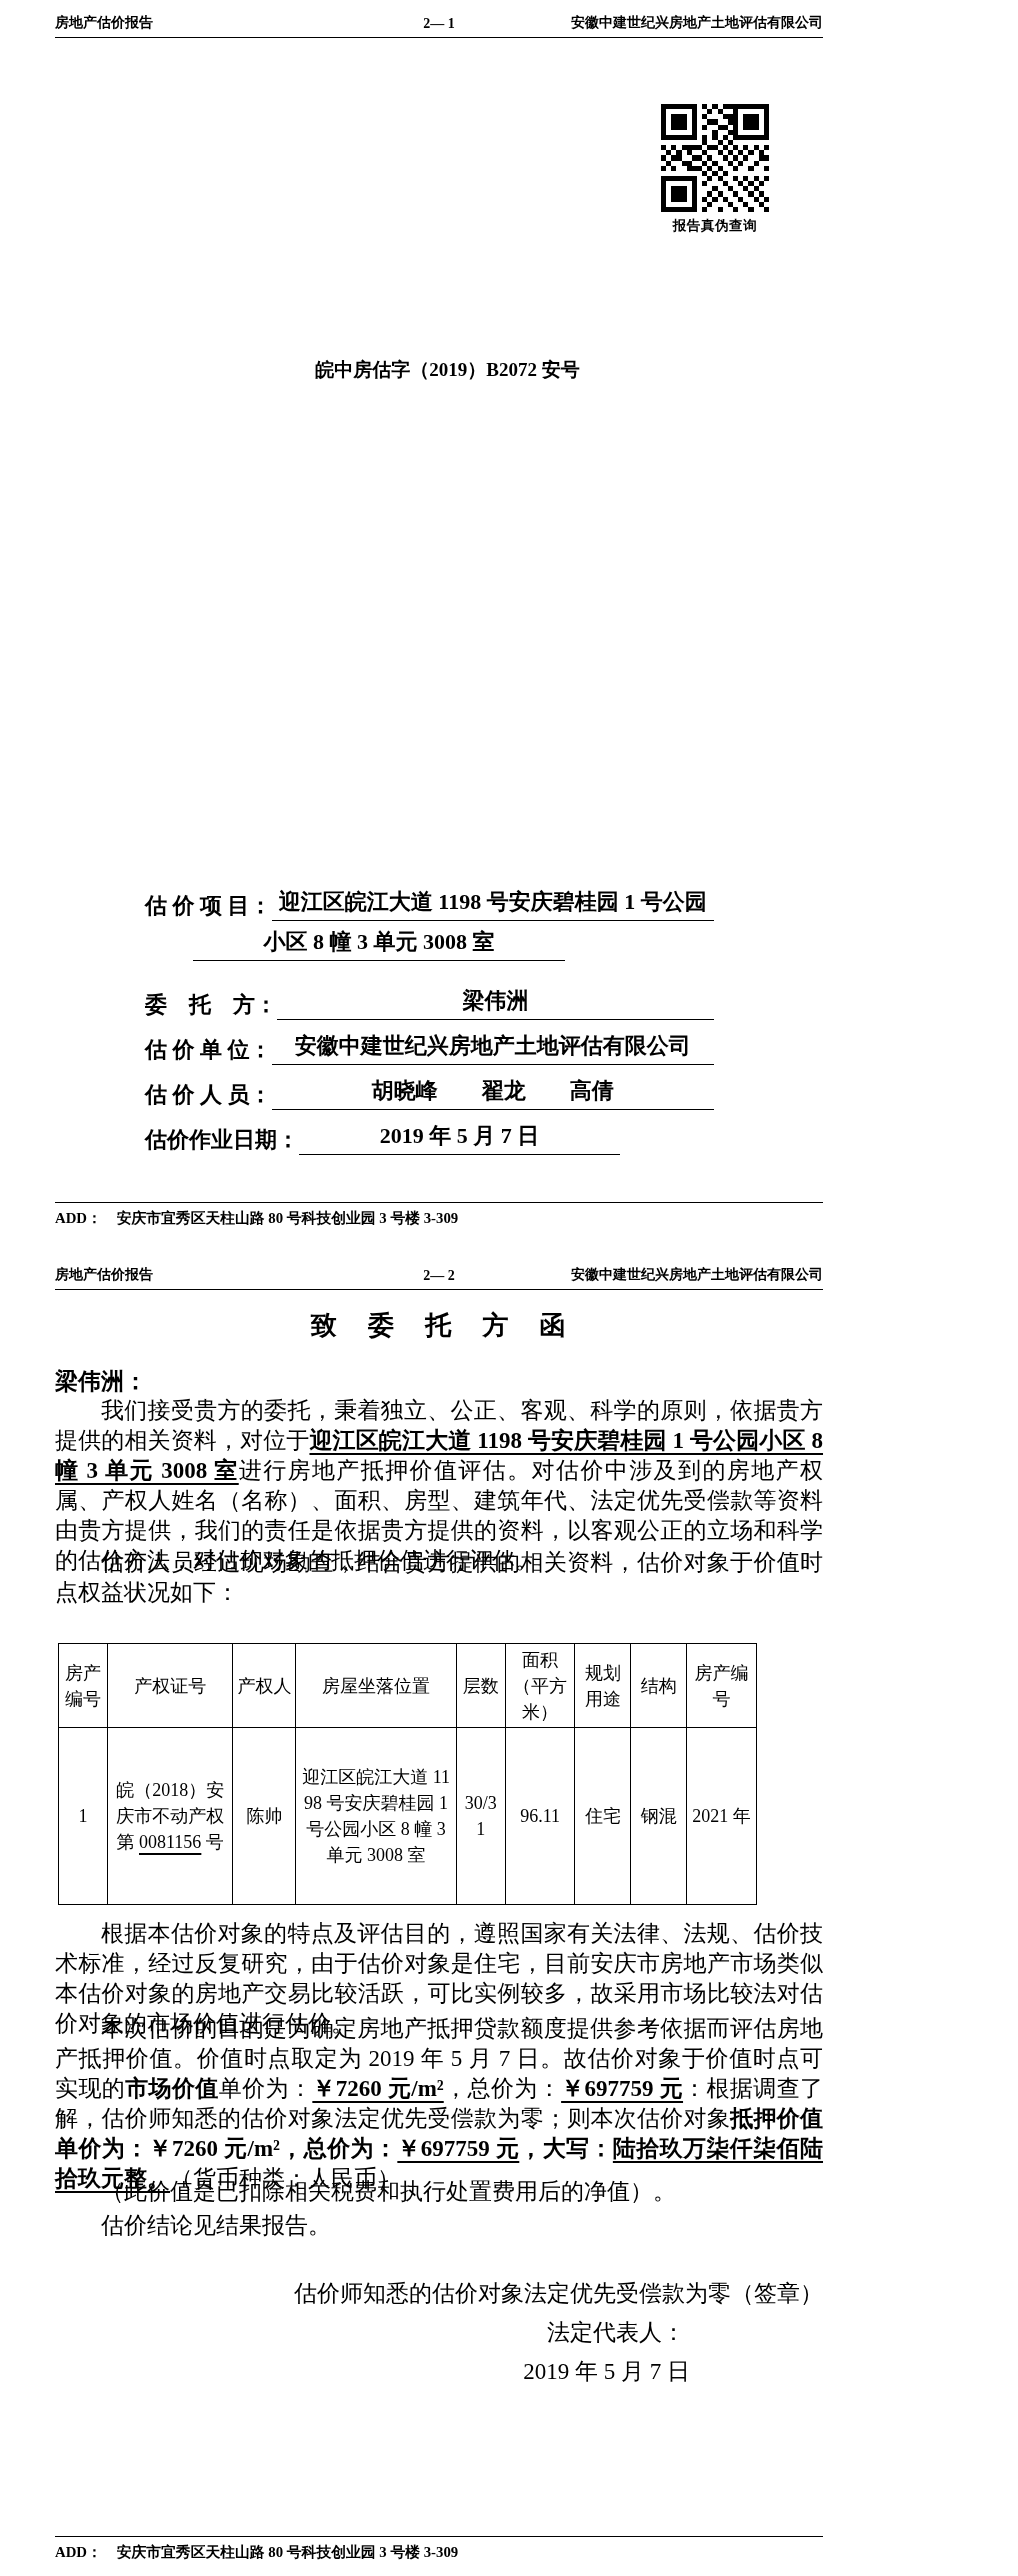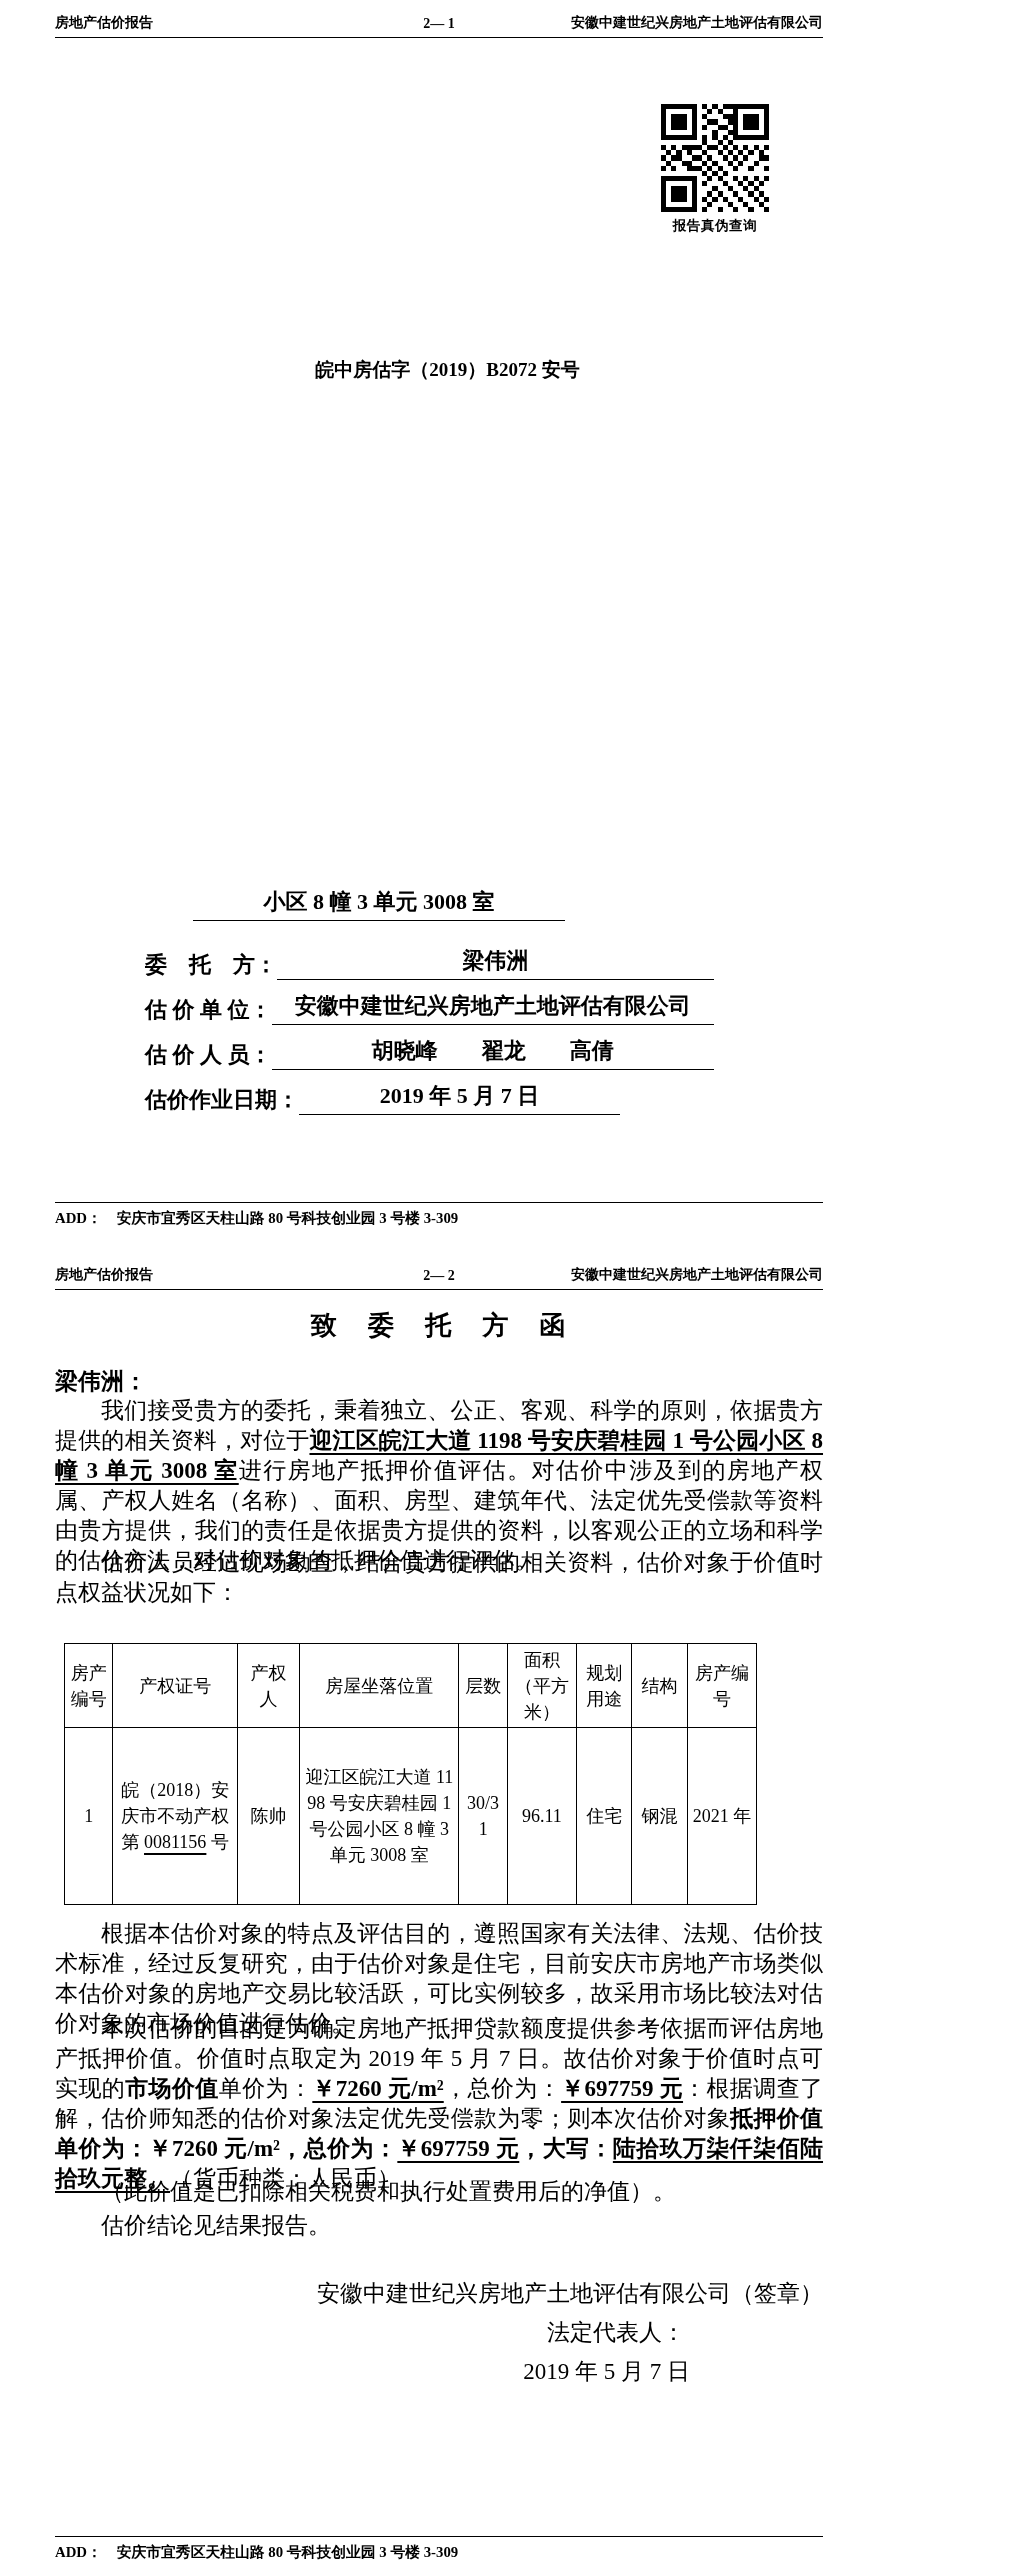--- a/index.html
+++ b/index.html
@@ -74,21 +74,21 @@
   .p1{top:138px;}
   .p2{top:290px;}
   .p3{top:661px;}
   .p4{top:756px;}
   .p5{top:919px;}
   .p6{top:953px;}
   .b{font-weight:bold;}
   .u{text-decoration:underline;text-decoration-thickness:1.9px;text-underline-offset:4.5px;}
 
   
-  .table-wrap{position:absolute;top:385px;left:64px;right:122px;}
+  .table-wrap{position:absolute;top:385px;left:58px;right:122px;}
   table.assets{width:100%;border-collapse:collapse;table-layout:fixed;font-size:18px;}
   table.assets th,table.assets td{
     border:1.3px solid #000;text-align:center;vertical-align:middle;
     padding:2.6px 3.9px;font-weight:normal;line-height:26px;word-break:break-all;
   }
   table.assets thead tr{height:64px;}
   table.assets tbody tr{height:177px;}
 
   
   .sig-company{position:absolute;top:1020px;right:56px;font-size:23px;}
@@ -119,20 +119,24 @@
         <rect x="1" y="15" width="5" height="5" fill="#fff"></rect>
         <rect x="2" y="16" width="3" height="3" fill="#000"></rect>
       <path fill="#000" d="M8 0h1v1h-1zM10 0h1v1h-1zM12 0h1v1h-1zM13 0h1v1h-1zM9 1h1v1h-1zM11 1h1v1h-1zM8 2h1v1h-1zM12 2h1v1h-1zM13 2h1v1h-1zM9 3h1v1h-1zM10 3h1v1h-1zM13 3h1v1h-1zM8 4h1v1h-1zM11 4h1v1h-1zM12 4h1v1h-1zM10 5h1v1h-1zM13 5h1v1h-1zM8 6h1v1h-1zM10 6h1v1h-1zM12 6h1v1h-1zM6 8h1v1h-1zM6 10h1v1h-1zM6 12h1v1h-1zM0 8h1v1h-1zM2 8h1v1h-1zM4 8h1v1h-1zM5 8h1v1h-1zM1 9h1v1h-1zM3 9h1v1h-1zM5 9h1v1h-1zM0 10h1v1h-1zM2 10h1v1h-1zM3 10h1v1h-1zM1 11h1v1h-1zM4 11h1v1h-1zM5 11h1v1h-1zM0 12h1v1h-1zM2 12h1v1h-1zM5 12h1v1h-1zM8 7h1v1h-1zM11 7h1v1h-1zM13 7h1v1h-1zM7 8h1v1h-1zM9 8h1v1h-1zM10 8h1v1h-1zM12 8h1v1h-1zM8 9h1v1h-1zM11 9h1v1h-1zM13 9h1v1h-1zM7 10h1v1h-1zM9 10h1v1h-1zM12 10h1v1h-1zM8 11h1v1h-1zM10 11h1v1h-1zM13 11h1v1h-1zM7 12h1v1h-1zM9 12h1v1h-1zM11 12h1v1h-1zM8 13h1v1h-1zM10 13h1v1h-1zM12 13h1v1h-1zM14 8h1v1h-1zM16 8h1v1h-1zM18 8h1v1h-1zM20 8h1v1h-1zM15 9h1v1h-1zM17 9h1v1h-1zM19 9h1v1h-1zM14 10h1v1h-1zM16 10h1v1h-1zM19 10h1v1h-1zM20 10h1v1h-1zM15 11h1v1h-1zM18 11h1v1h-1zM14 12h1v1h-1zM17 12h1v1h-1zM20 12h1v1h-1zM9 14h1v1h-1zM11 14h1v1h-1zM14 14h1v1h-1zM16 14h1v1h-1zM18 14h1v1h-1zM20 14h1v1h-1zM8 15h1v1h-1zM12 15h1v1h-1zM15 15h1v1h-1zM17 15h1v1h-1zM19 15h1v1h-1zM10 16h1v1h-1zM13 16h1v1h-1zM16 16h1v1h-1zM18 16h1v1h-1zM9 17h1v1h-1zM11 17h1v1h-1zM14 17h1v1h-1zM17 17h1v1h-1zM19 17h1v1h-1zM8 18h1v1h-1zM10 18h1v1h-1zM12 18h1v1h-1zM15 18h1v1h-1zM18 18h1v1h-1zM20 18h1v1h-1zM9 19h1v1h-1zM13 19h1v1h-1zM16 19h1v1h-1zM19 19h1v1h-1zM8 20h1v1h-1zM11 20h1v1h-1zM14 20h1v1h-1zM17 20h1v1h-1zM20 20h1v1h-1z"></path>
     </svg>
     <div class="qr-caption">报告真伪查询</div>
   </div>
 
   <div class="doc-number">皖中房估字（2019）B2072 安号</div>
 
   <div class="cover-form">
+    <div class="form-row r1">
+      <span class="form-label">估 价 项 目：</span>
+      <span class="form-line">迎江区皖江大道 1198 号安庆碧桂园 1 号公园</span>
+    </div>
     <div class="form-row cont">
       <span class="form-line2">小区 8 幢 3 单元 3008 室</span>
     </div>
     <div class="form-row">
       <span class="form-label">委　托　方：</span>
       <span class="form-line">梁伟洲</span>
     </div>
     <div class="form-row">
       <span class="form-label">估 价 单 位：</span>
       <span class="form-line">安徽中建世纪兴房地产土地评估有限公司</span>
@@ -207,19 +211,19 @@
     </table>
   </div>
 
   <div class="para p3">根据本估价对象的特点及评估目的，遵照国家有关法律、法规、估价技术标准，经过反复研究，由于估价对象是住宅，目前安庆市房地产市场类似本估价对象的房地产交易比较活跃，可比实例较多，故采用市场比较法对估价对象的市场价值进行估价。</div>
 
   <div class="para p4"><span>本次估价的目的是为确定房地产抵押贷款额度提供参考依据而评估房地产抵押价值。价值时点取定为 2019 年 5 月 7 日。故估价对象于价值时点可实现的</span><span class="b">市场价值</span><span>单价为：</span><span class="b u">￥7260 元/m²</span><span>，总价为：</span><span class="b u">￥697759 元</span><span>：根据调查了解，估价师知悉的估价对象法定优先受偿款为零；则本次估价对象</span><span class="b">抵押价值</span><span class="b">单价为：</span><span class="b">￥7260 元/m²</span><span class="b">，总价为：</span><span class="b u">￥697759 元</span><span class="b">，大写：</span><span class="b u">陆拾玖万柒仟柒佰陆拾玖元整。</span><span>（货币种类：人民币）</span></div>
 
   <div class="para p5">（此价值是已扣除相关税费和执行处置费用后的净值）。</div>
   <div class="para p6">估价结论见结果报告。</div>
 
-  <div class="sig-company">安徽中建世纪兴房地产土地评估有限公司（签章）</div>
+  <div class="sig-company">估价师知悉的估价对象法定优先受偿款为零（签章）</div>
   <div class="sig-legal">法定代表人：</div>
   <div class="sig-date">2019 年 5 月 7 日</div>
 
   <div class="page-footer">ADD：　安庆市宜秀区天柱山路 80 号科技创业园 3 号楼 3-309</div>
 </div>
 
 
 </body></html>

